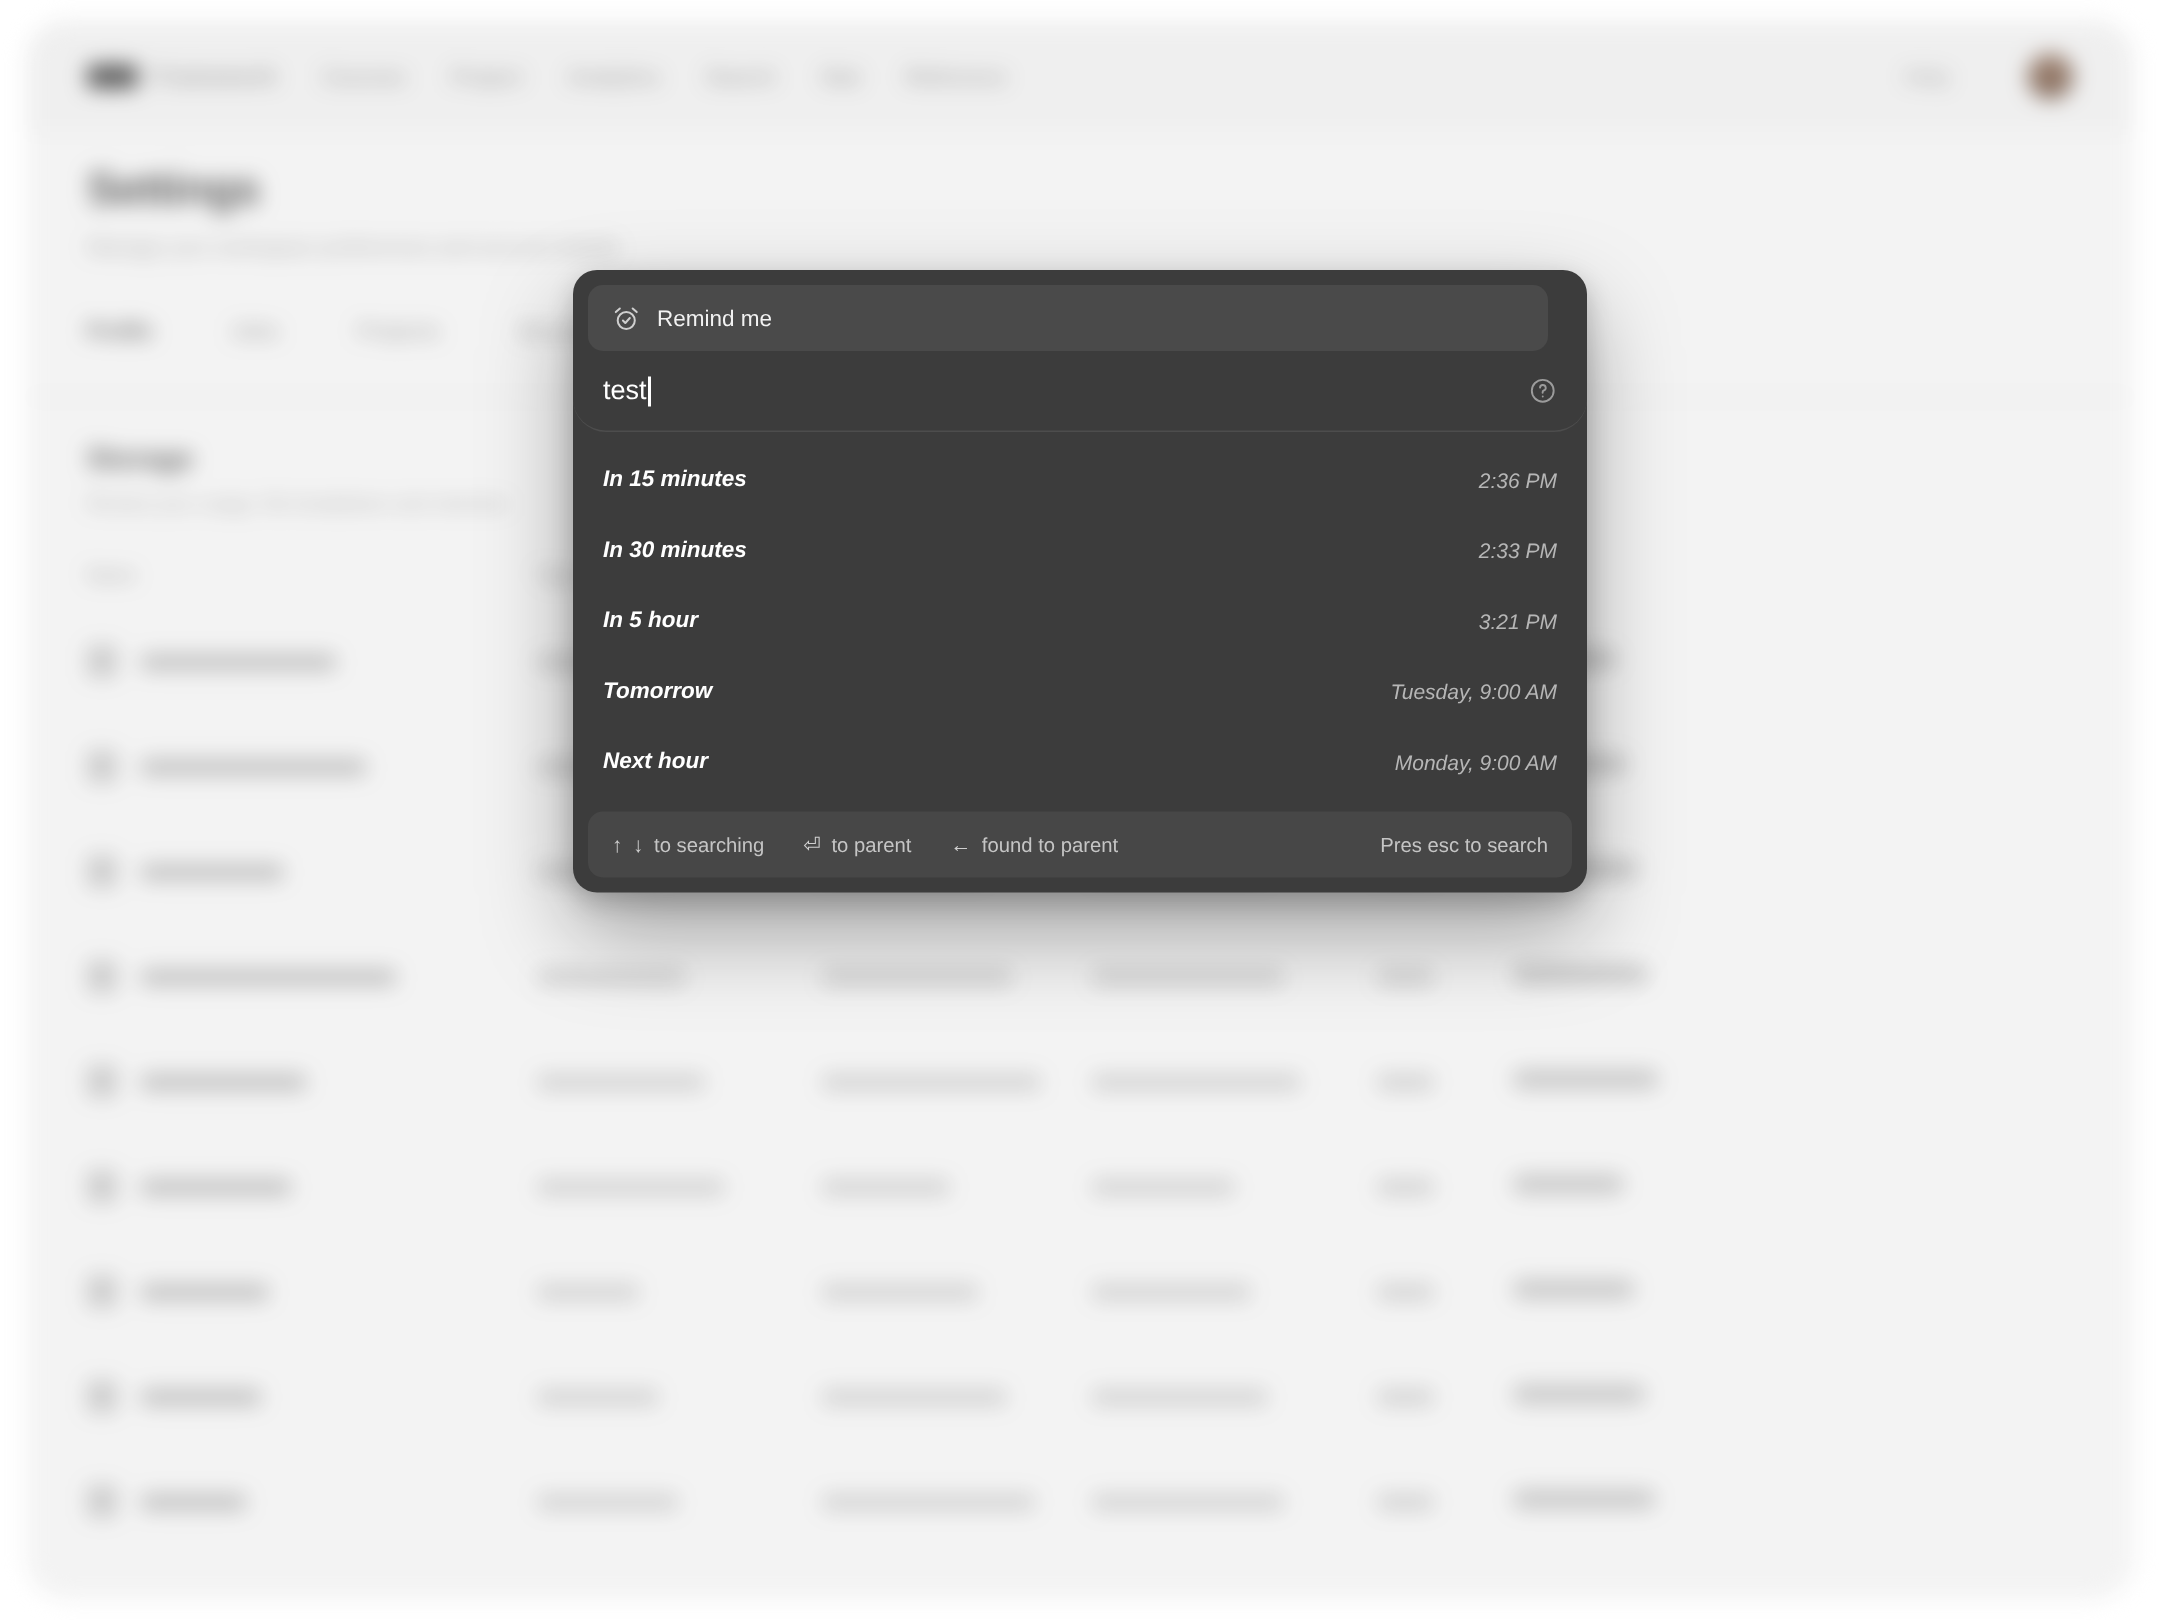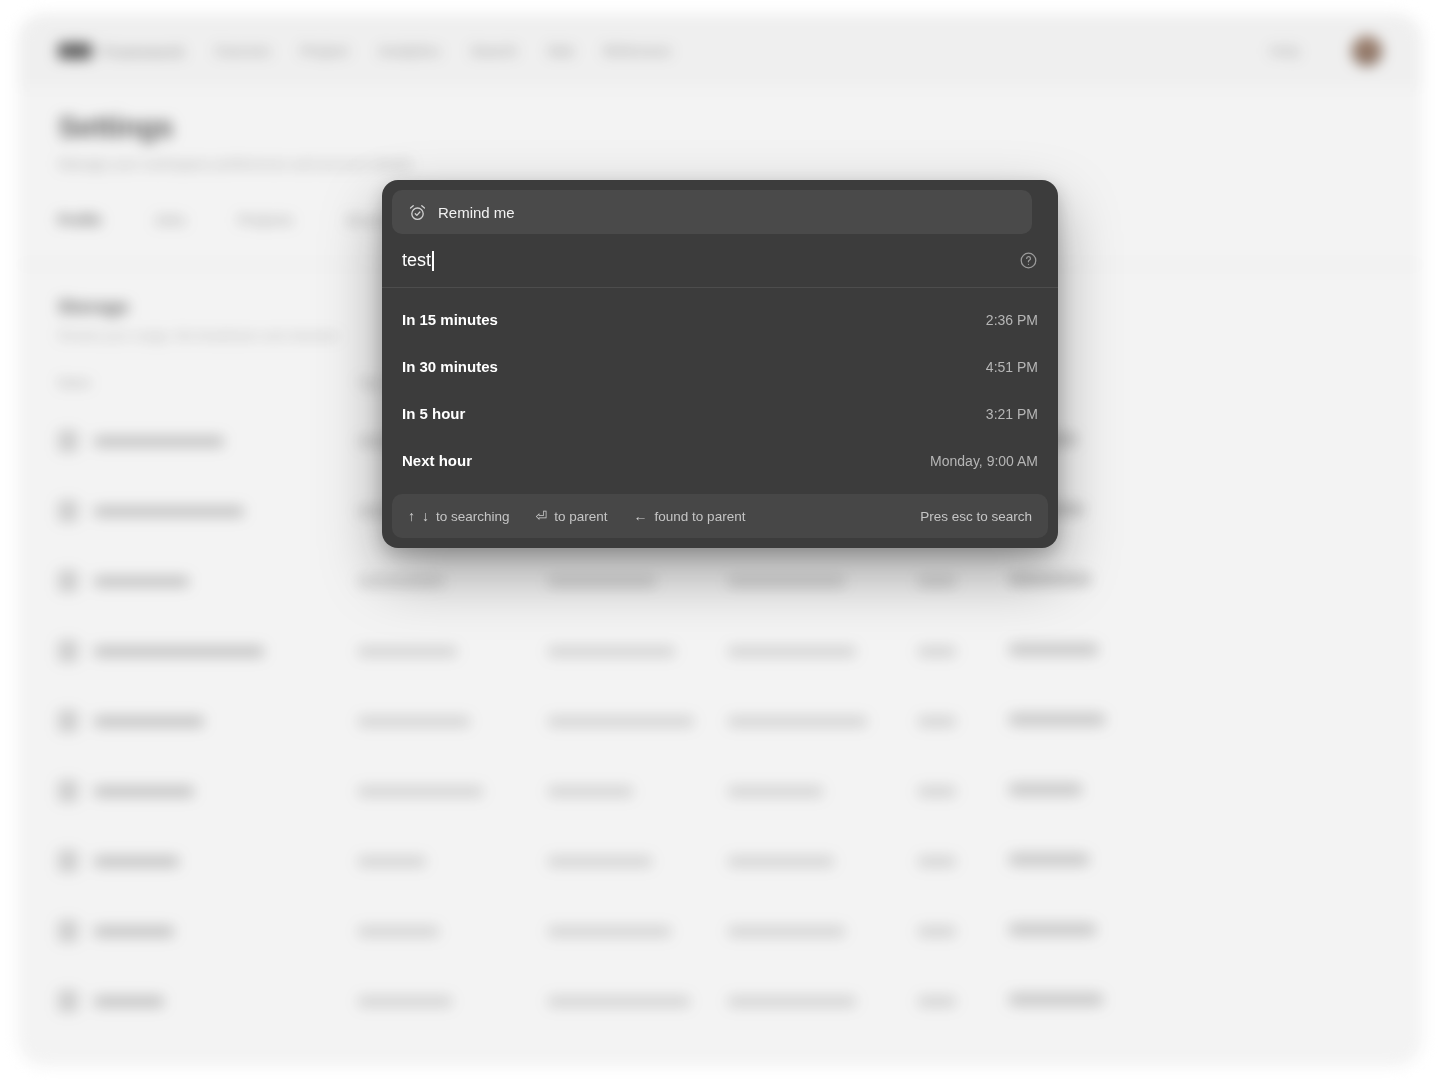--- a/index.html
+++ b/index.html
@@ -212,20 +212,21 @@
 
   .icon-alarm { width: 19px; height: 19px; display: block; color: #cfcfcf; }
   .icon-alarm svg { width: 19px; height: 19px; display: block; }
 
   .search-row {
     height: 54px;
     display: flex;
     align-items: center;
     padding: 0 20px 0 20px;
     border-bottom: 1px solid #4d4d4d;
+    border-radius: 22px;
   }
   .search-value {
     flex: 1;
     font-size: 18px;
     color: #ffffff;
     display: flex;
     align-items: center;
   }
   .caret {
     display: inline-block;
@@ -268,21 +269,21 @@
     border-radius: 9px;
     background: #545454;
     border: none;
     color: #ffffff;
     font-size: 14px;
     font-weight: 700;
     font-family: "Liberation Sans", sans-serif;
     cursor: pointer;
   }
 
-  .suggestions { padding: 8px 0 4px 0; }
+  .suggestions { padding: 8px 0 4px 0; font-style: italic; }
   .sugg-row {
     display: flex;
     align-items: center;
     justify-content: space-between;
     height: 47px;
     padding: 0 20px;
     cursor: pointer;
   }
   .sugg-label {
     font-size: 15px;
@@ -584,25 +585,29 @@
     </div>
 
 
     <div class="suggestions" id="suggestion-list">
         <div class="sugg-row">
           <span class="sugg-label">In 15 minutes</span>
           <span class="sugg-time">2:36 PM</span>
         </div>
         <div class="sugg-row">
           <span class="sugg-label">In 30 minutes</span>
-          <span class="sugg-time">4:51 PM</span>
+          <span class="sugg-time">2:33 PM</span>
         </div>
         <div class="sugg-row">
           <span class="sugg-label">In 5 hour</span>
           <span class="sugg-time">3:21 PM</span>
+        </div>
+        <div class="sugg-row">
+          <span class="sugg-label">Tomorrow</span>
+          <span class="sugg-time">Tuesday, 9:00 AM</span>
         </div>
         <div class="sugg-row">
           <span class="sugg-label">Next hour</span>
           <span class="sugg-time">Monday, 9:00 AM</span>
         </div>
       </div>
 
     <div class="footer-wrap">
       <div class="footer">
         <div class="hint">

